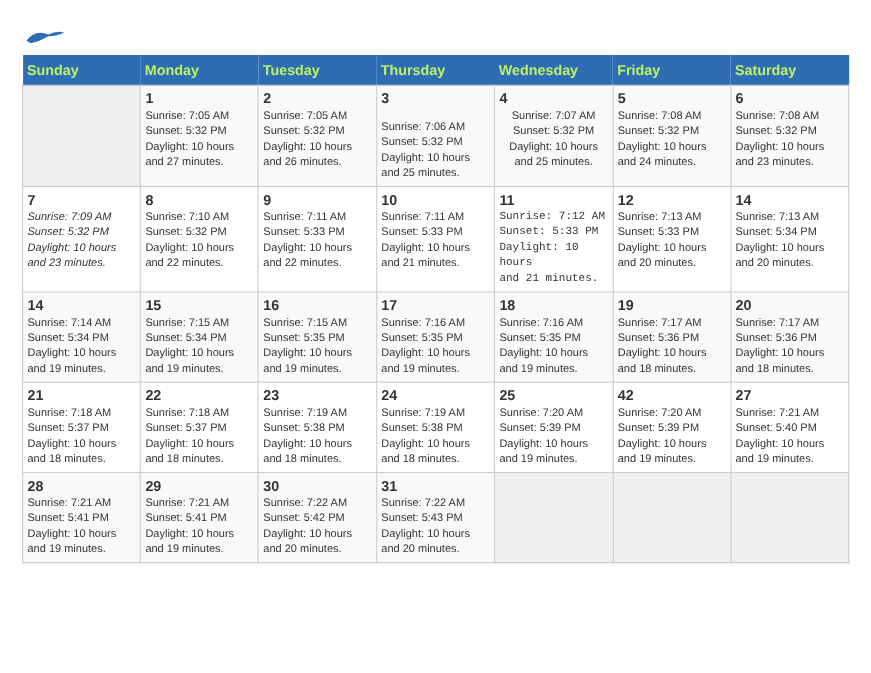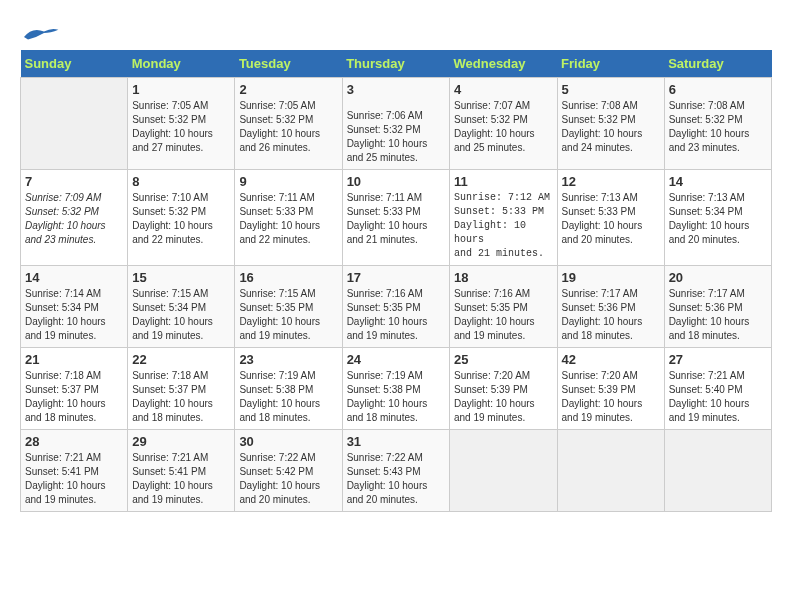--- a/index.html
+++ b/index.html
@@ -141,21 +141,21 @@
         </td>
         <td>
           <span class="day-num">3</span>
           <div class="day-info" style="white-space: pre-line; margin-top: 12px;">Sunrise: 7:06 AM
 Sunset: 5:32 PM
 Daylight: 10 hours
 and 25 minutes.</div>
         </td>
         <td>
           <span class="day-num">4</span>
-          <div class="day-info" style="white-space: pre-line;">Sunrise: 7:07 AM
+          <div class="day-info" style="white-space: pre-line; text-align: center;">Sunrise: 7:07 AM
 Sunset: 5:32 PM
 Daylight: 10 hours
 and 25 minutes.</div>
         </td>
         <td>
           <span class="day-num">5</span>
           <div class="day-info" style="white-space: pre-line;">Sunrise: 7:08 AM
 Sunset: 5:32 PM
 Daylight: 10 hours
 and 24 minutes.</div>

